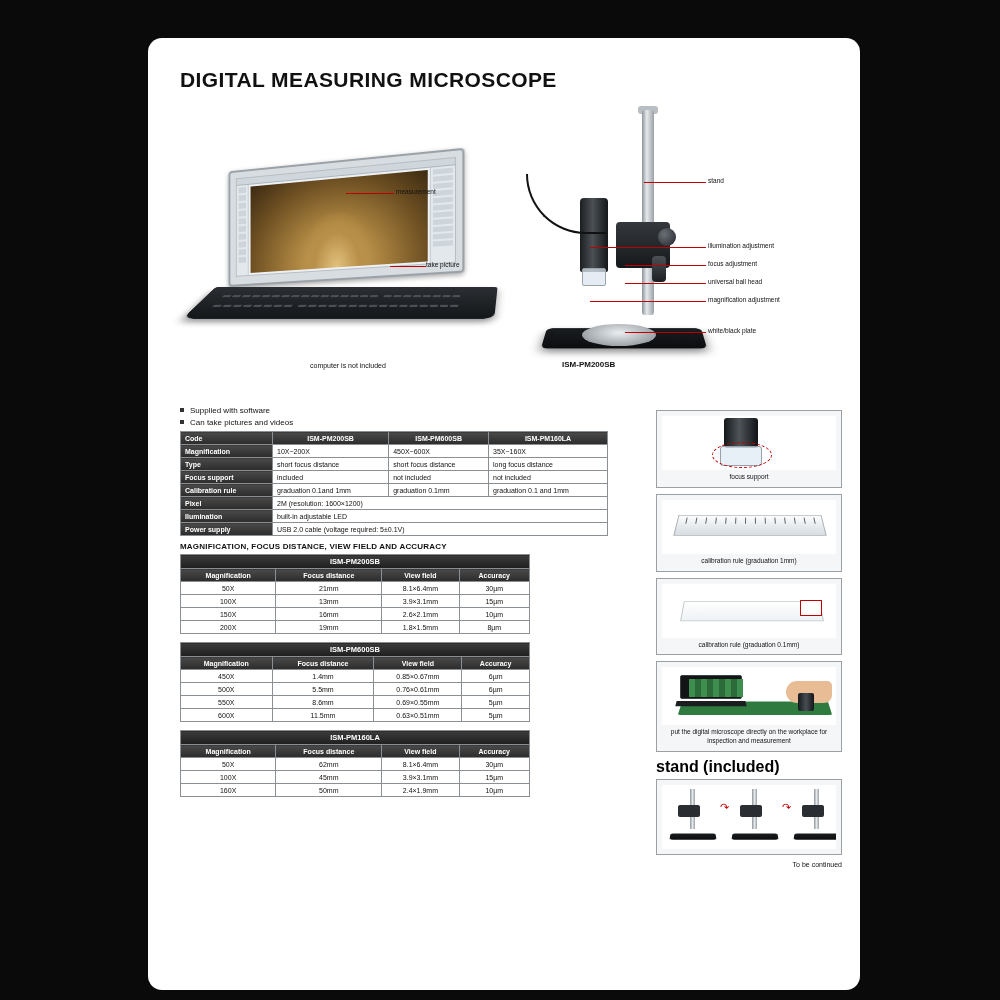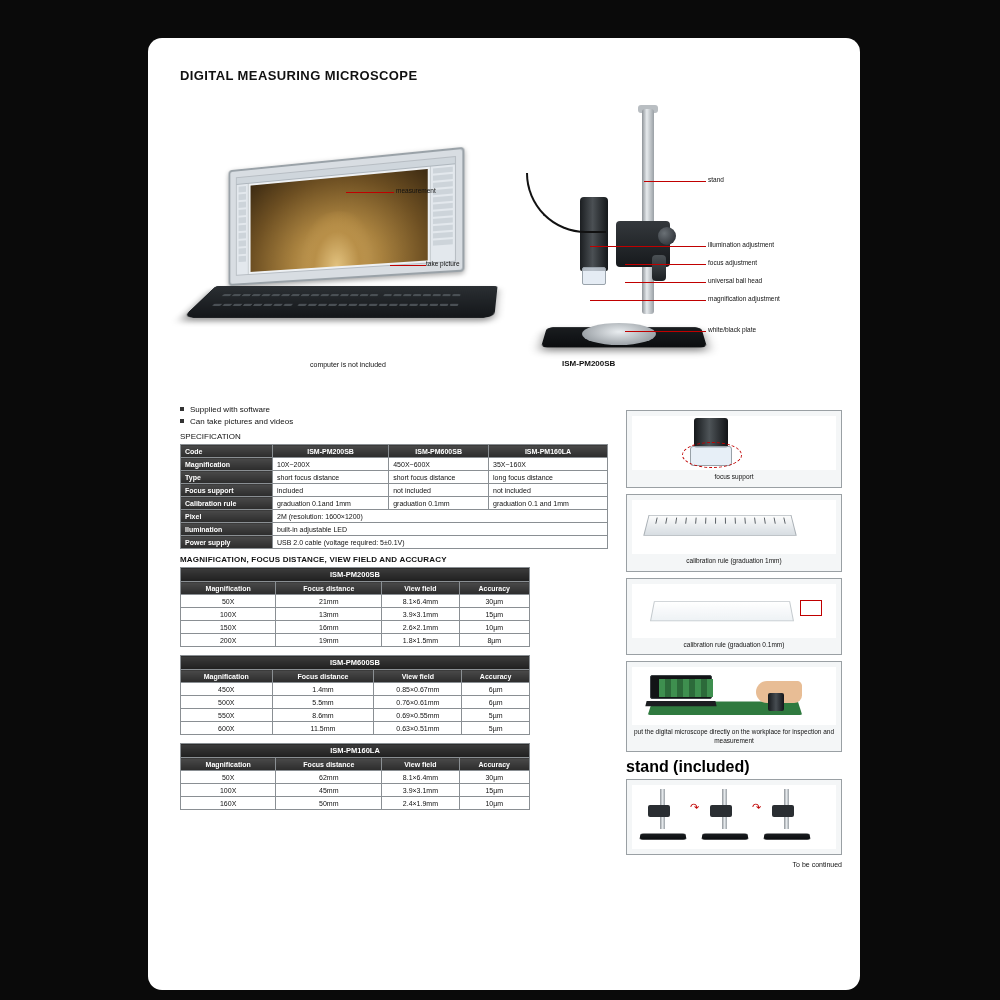--- a/index.html
+++ b/index.html
@@ -17,22 +17,22 @@
   .sheet {
     position:absolute;
     left:148px; top:38px; width:712px; height:952px;
     background:#ffffff;
     border-radius:14px;
   }
   .inner {
     position:absolute; left:22px; top:20px; right:18px; bottom:14px;
   }
   .title {
-    font-size:13px; font-weight:bold; letter-spacing:0.4px;
-    color:#111; margin:10px 0 16px 10px;
+    font-size:21px; font-weight:bold; letter-spacing:0.4px;
+    color:#111; margin:10px 0 8px 10px;
   }
 
   
   .hero { position:relative; height:300px; margin-top:8px; }
 
   
   .laptop { position:absolute; left:30px; top:60px; width:300px; height:180px; }
   .lid {
     position:absolute; left:22px; top:0; width:240px; height:120px;
     background:#d8dde2; border:2px solid #9aa2a8; border-radius:4px;
@@ -147,21 +147,21 @@
   .mag { margin-left:10px; width:350px; margin-bottom:8px; }
   .mag td, .mag th { border:1px solid #8a8f93; padding:2px 3px; height:13px; text-align:center; }
   .mag .model td {
     background:linear-gradient(#3b3b3b,#1f1f1f); color:#fff; font-weight:bold; font-size:7.5px;
   }
   .mag .head td {
     background:linear-gradient(#4a4a4a,#2c2c2c); color:#fff; font-weight:bold;
   }
 
   
-  .rail { position:absolute; right:0; top:352px; width:216px; }
+  .rail { position:absolute; right:0; top:352px; width:186px; }
   .card {
     border:1px solid #9aa0a4; background:#f4f6f7; margin-bottom:6px;
     padding:5px; position:relative;
   }
   .card .ph { height:54px; position:relative; overflow:hidden; background:#fff; }
   .card .cc { font-size:6.5px; text-align:center; color:#111; margin-top:3px; line-height:1.35; }
   .dashed-oval {
     position:absolute; border:1px dashed #c00000; border-radius:50%;
   }
 
@@ -316,21 +316,20 @@
 
         <div class="cap" style="left:140px; top:262px;">computer is not included</div>
         <div class="cap b" style="left:392px; top:260px;">ISM-PM200SB</div>
       </div>
 
       <div class="bullets">
         <div><span class="sq"></span><span>Supplied with software</span></div>
         <div><span class="sq"></span><span>Can take pictures and videos</span></div>
       </div>
 
-      <div class="sec-label">SPECIFICATION</div>
       <table class="spec">
         <tbody>
             <tr>
           <td class="hdr">Code</td>
           <td class="colhdr">ISM-PM200SB</td>
           <td class="colhdr">ISM-PM600SB</td>
           <td class="colhdr">ISM-PM160LA</td>
         </tr>
         <tr>
           <td class="hdr">Magnification</td>

